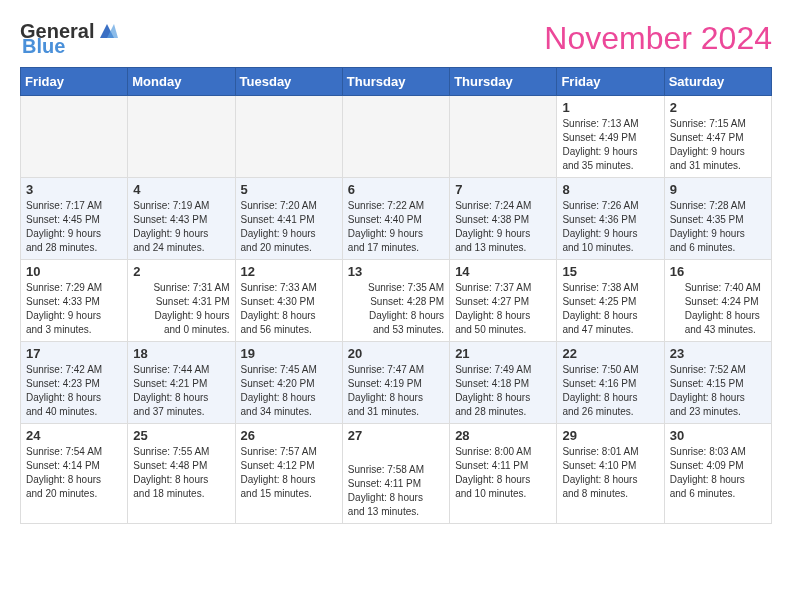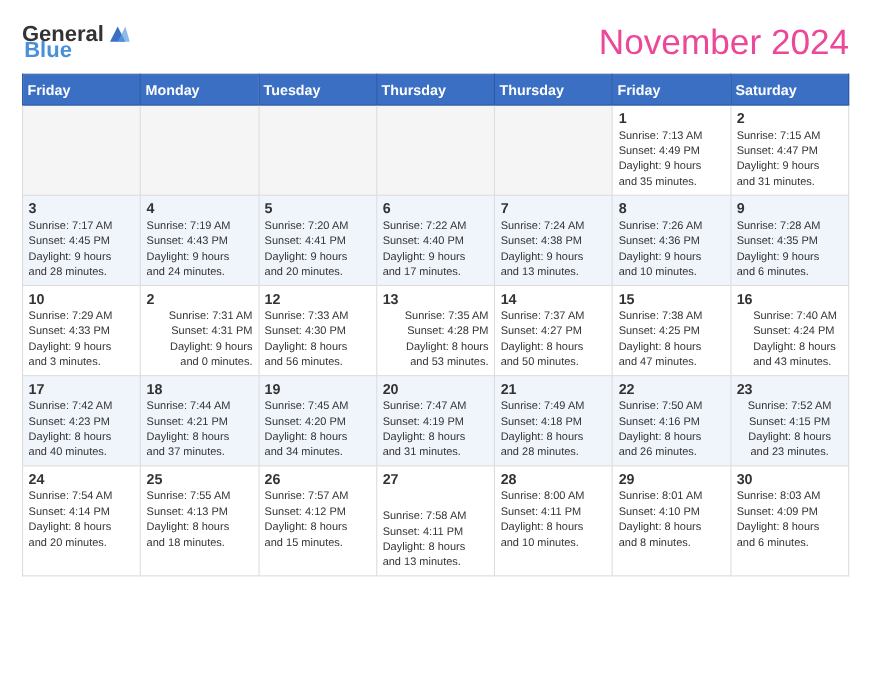--- a/index.html
+++ b/index.html
@@ -289,38 +289,38 @@
         </td>
         <td>
           <span class="day-number">22</span>
           <div class="day-info" style="white-space: pre-line;">Sunrise: 7:50 AM
 Sunset: 4:16 PM
 Daylight: 8 hours
 and 26 minutes.</div>
         </td>
         <td>
           <span class="day-number">23</span>
-          <div class="day-info" style="white-space: pre-line; text-align: center;">Sunrise: 7:52 AM
+          <div class="day-info" style="white-space: pre-line;">Sunrise: 7:52 AM
 Sunset: 4:15 PM
 Daylight: 8 hours
 and 23 minutes.</div>
         </td>
       </tr>
       <tr class="row-odd">
         <td>
           <span class="day-number">24</span>
           <div class="day-info" style="white-space: pre-line;">Sunrise: 7:54 AM
 Sunset: 4:14 PM
 Daylight: 8 hours
 and 20 minutes.</div>
         </td>
         <td>
           <span class="day-number">25</span>
           <div class="day-info" style="white-space: pre-line;">Sunrise: 7:55 AM
-Sunset: 4:13 PM
+Sunset: 4:48 PM
 Daylight: 8 hours
 and 18 minutes.</div>
         </td>
         <td>
           <span class="day-number">26</span>
           <div class="day-info" style="white-space: pre-line;">Sunrise: 7:57 AM
 Sunset: 4:12 PM
 Daylight: 8 hours
 and 15 minutes.</div>
         </td>

